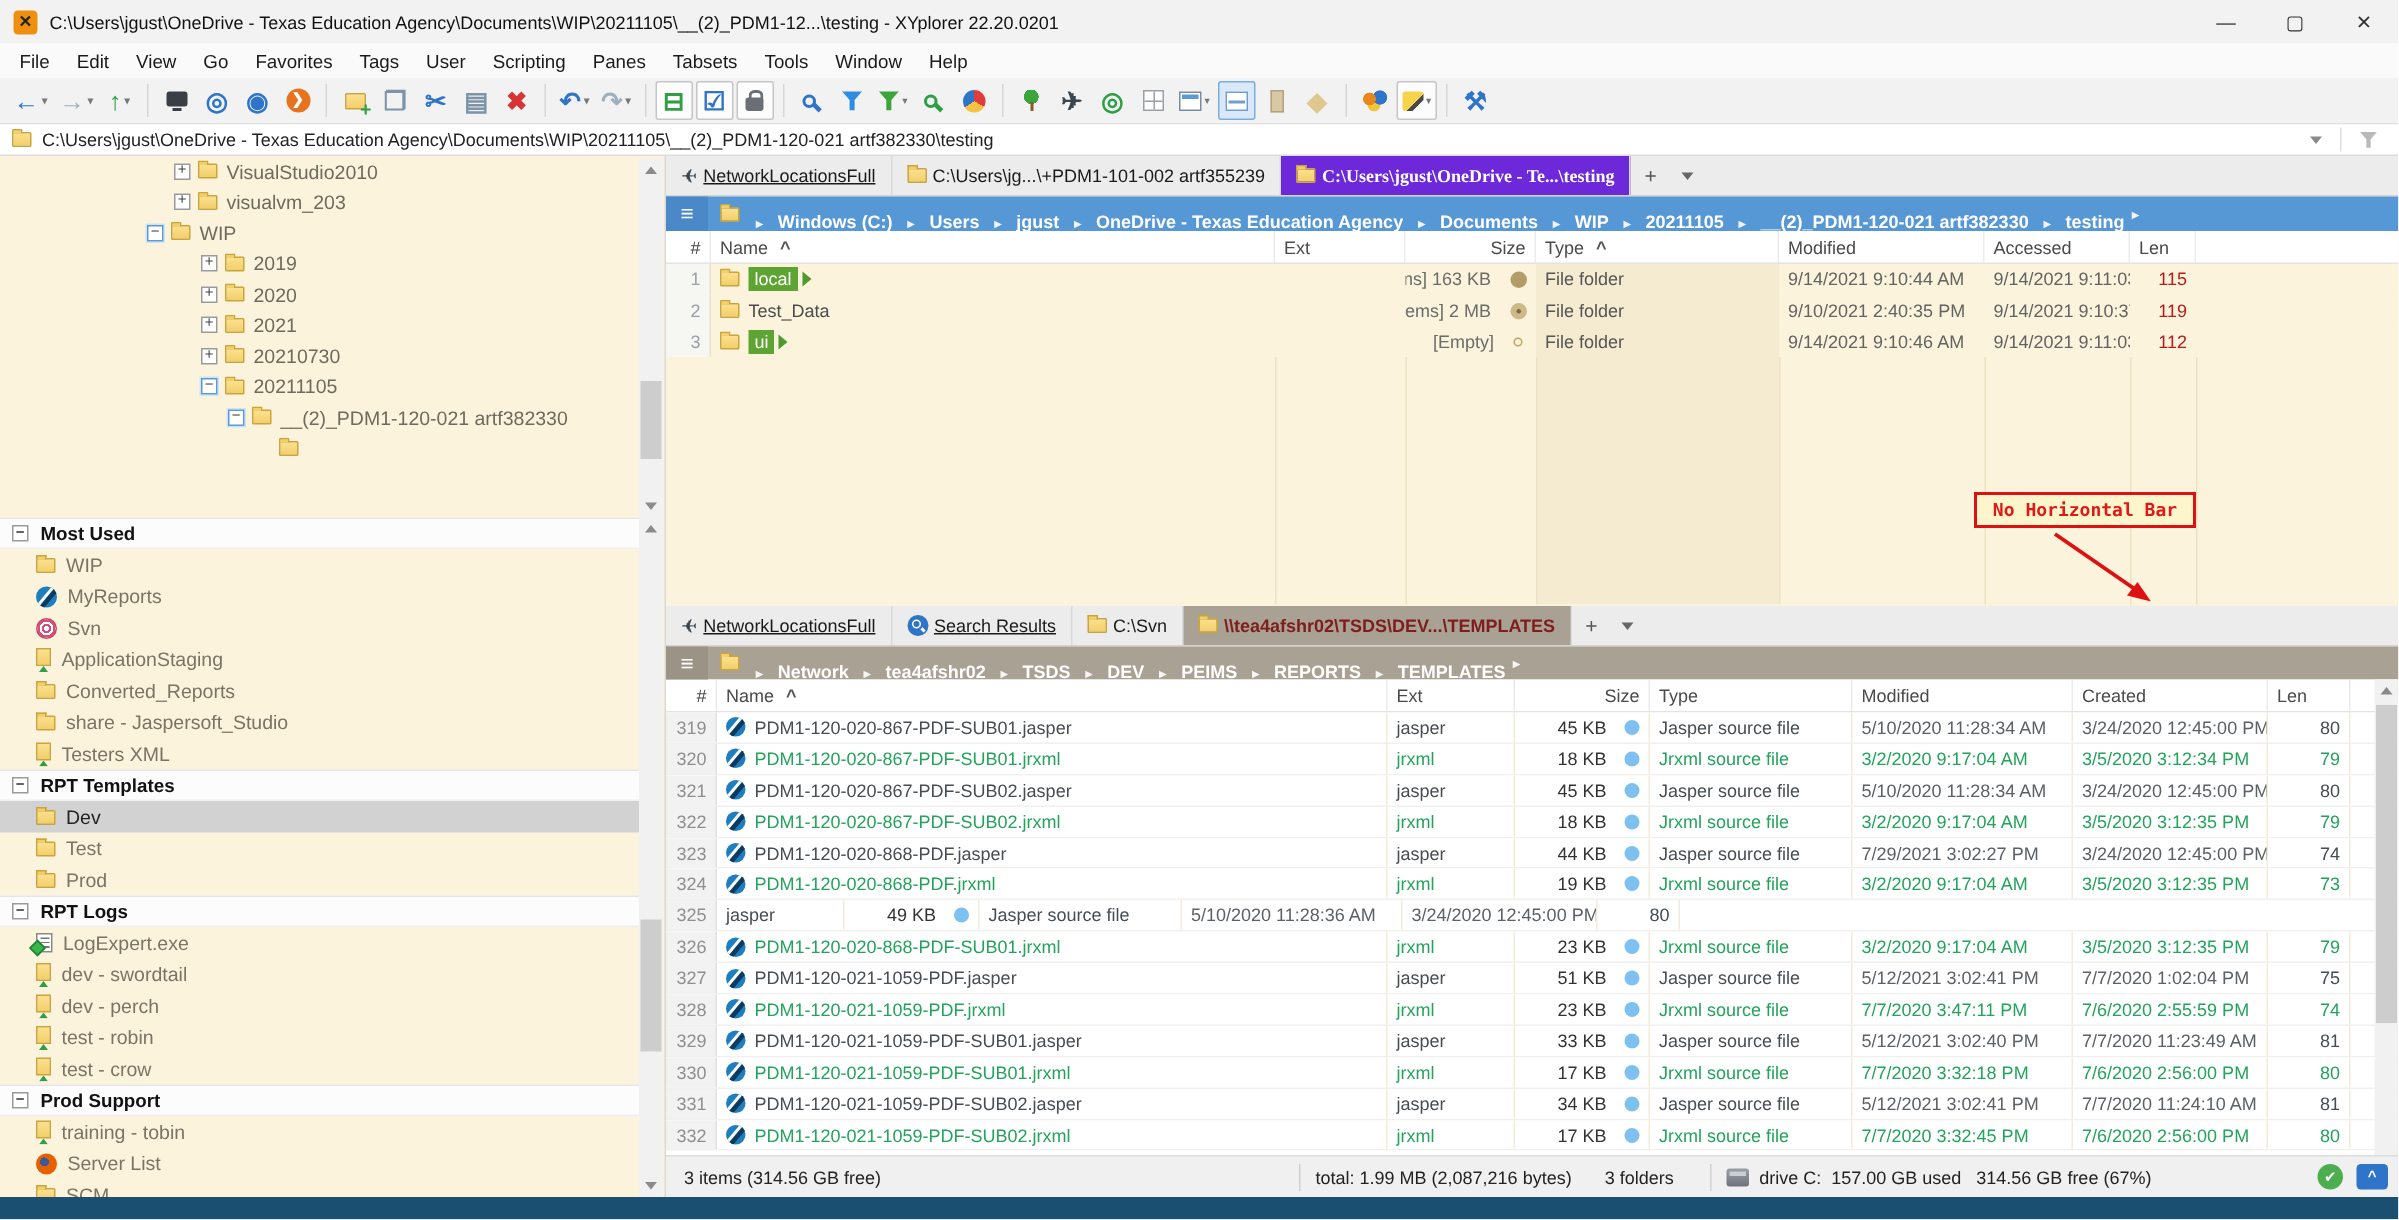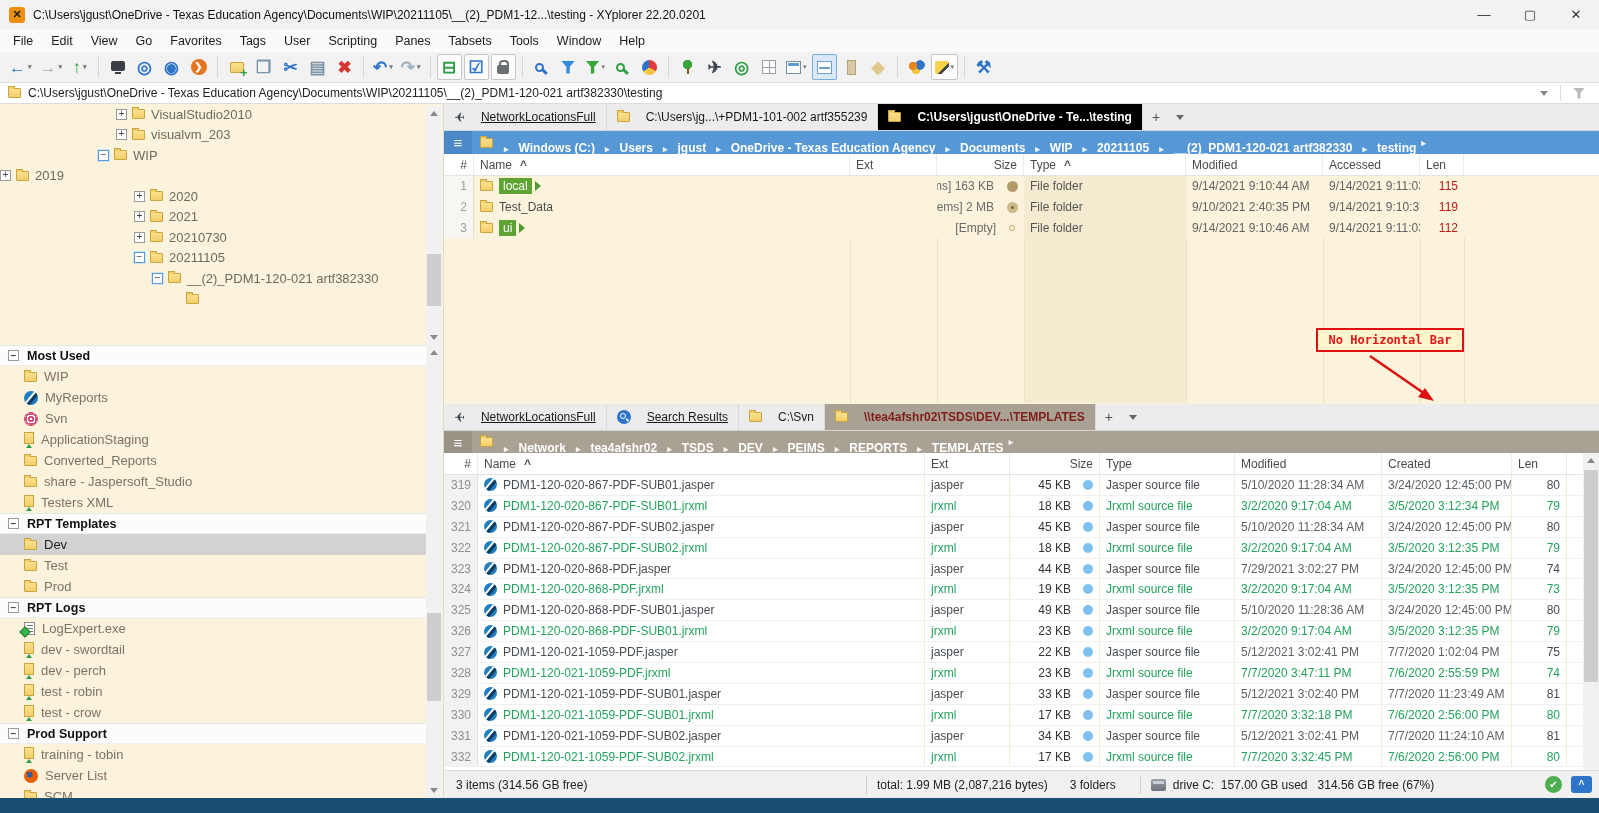--- a/index.html
+++ b/index.html
@@ -109,23 +109,23 @@
   .tri-dn { width:0; height:0; border-left:4px solid transparent; border-right:4px solid transparent; border-top:5px solid #8a8a8a; }
   .sthumb { position:absolute; left:1px; width:14px; background:#cdcdcd; }
 
   
   .pane { position:absolute; left:444px; width:1155px; background:#fbf3dc; }
   .toppane { top:104px; height:300px; }
   .bottompane { top:404px; height:366px; }
 
   .tabbar { height:27px; background:#ececec; border-bottom:1px solid #d5d5d5; display:flex; align-items:stretch; }
   .tabs { display:flex; align-items:stretch; }
-  .tab { display:flex; align-items:center; gap:16px; padding:0 10px; border-right:1px solid #d9d9d9; color:#1a1a1a; white-space:pre; }
+  .tab { display:flex; align-items:center; gap:4px; padding:0 10px; border-right:1px solid #d9d9d9; color:#1a1a1a; white-space:pre; }
   .tab.ul .tlbl { text-decoration:underline; }
-  .tab.active { background:#000000; color:#fff; font-weight:bold; }
+  .tab.active { background:#6d28d9; color:#fff; font-weight:bold;font-family:Liberation Serif, serif; }
   .tab.activegray { background:#a9a193; color:#7f1d1d; font-weight:bold; }
   .ticon { display:inline-flex; flex:none; }
   .ticon.folder { width:13px; height:10px; background:linear-gradient(#fbe08e,#f3cf6b); border:1px solid #caa53d; border-radius:1px; position:relative; }
   .ticon.folder::before { content:""; position:absolute; top:-3px; left:-1px; width:5px; height:2px; background:#f3cf6b; border:1px solid #caa53d; border-bottom:none; }
   .ticon.plane::before { content:"✈"; color:#3c4650; font-size:13px; display:inline-block; transform:scaleX(-1); }
   .ticon.search { width:14px; height:14px; border-radius:50%; background:#2e74c8; position:relative; }
   .ticon.search::before { content:""; position:absolute; left:3px; top:3px; width:4px; height:4px; border:1.5px solid #fff; border-radius:50%; }
   .ticon.search::after { content:""; position:absolute; left:9px; top:9px; width:3px; height:1.5px; background:#fff; transform:rotate(45deg); }
   .tab-plus { display:flex; align-items:center; padding:0 9px; color:#555; font-size:14px; }
   .tab-menu { display:flex; align-items:center; padding:0 7px; }
@@ -382,21 +382,21 @@
         <div class="trow" style="padding-left: 116px;">
           <span class="exp plus"></span>
           <span class="fold"></span>
           <span class="tlabel">visualvm_203</span>
         </div>
         <div class="trow" style="padding-left: 98px;">
           <span class="exp minusblue"></span>
           <span class="fold"></span>
           <span class="tlabel">WIP</span>
         </div>
-        <div class="trow" style="">
+        <div class="trow" style="padding-left: 134px;">
           <span class="exp plus"></span>
           <span class="fold"></span>
           <span class="tlabel">2019</span>
         </div>
         <div class="trow" style="padding-left: 134px;">
           <span class="exp plus"></span>
           <span class="fold"></span>
           <span class="tlabel">2020</span>
         </div>
         <div class="trow" style="padding-left: 134px;">
@@ -814,24 +814,20 @@
             <span class="bcirc"></span>
           </span>
           <span class="cell c5">Jrxml source file</span>
           <span class="cell c6">3/2/2020 9:17:04 AM</span>
           <span class="cell c7">3/5/2020 3:12:35 PM</span>
           <span class="cell c8 r">73</span>
           <span class="cell c9"></span>
         </div>
         <div class="lrow jasper">
           <span class="cell c1">325</span>
-          <span class="cell c2">
-            <span class="rowico"></span>
-            <span class="nm">PDM1-120-020-868-PDF-SUB01.jasper</span>
-          </span>
           <span class="cell c3">jasper</span>
           <span class="cell c4 r">
             <span>49 KB</span>
             <span class="bcirc"></span>
           </span>
           <span class="cell c5">Jasper source file</span>
           <span class="cell c6">5/10/2020 11:28:36 AM</span>
           <span class="cell c7">3/24/2020 12:45:00 PM</span>
           <span class="cell c8 r">80</span>
           <span class="cell c9"></span>
@@ -854,21 +850,21 @@
           <span class="cell c9"></span>
         </div>
         <div class="lrow jasper">
           <span class="cell c1">327</span>
           <span class="cell c2">
             <span class="rowico"></span>
             <span class="nm">PDM1-120-021-1059-PDF.jasper</span>
           </span>
           <span class="cell c3">jasper</span>
           <span class="cell c4 r">
-            <span>22 KB</span>
+            <span>51 KB</span>
             <span class="bcirc"></span>
           </span>
           <span class="cell c5">Jasper source file</span>
           <span class="cell c6">5/12/2021 3:02:41 PM</span>
           <span class="cell c7">7/7/2020 1:02:04 PM</span>
           <span class="cell c8 r">75</span>
           <span class="cell c9"></span>
         </div>
         <div class="lrow jrxml">
           <span class="cell c1">328</span>

